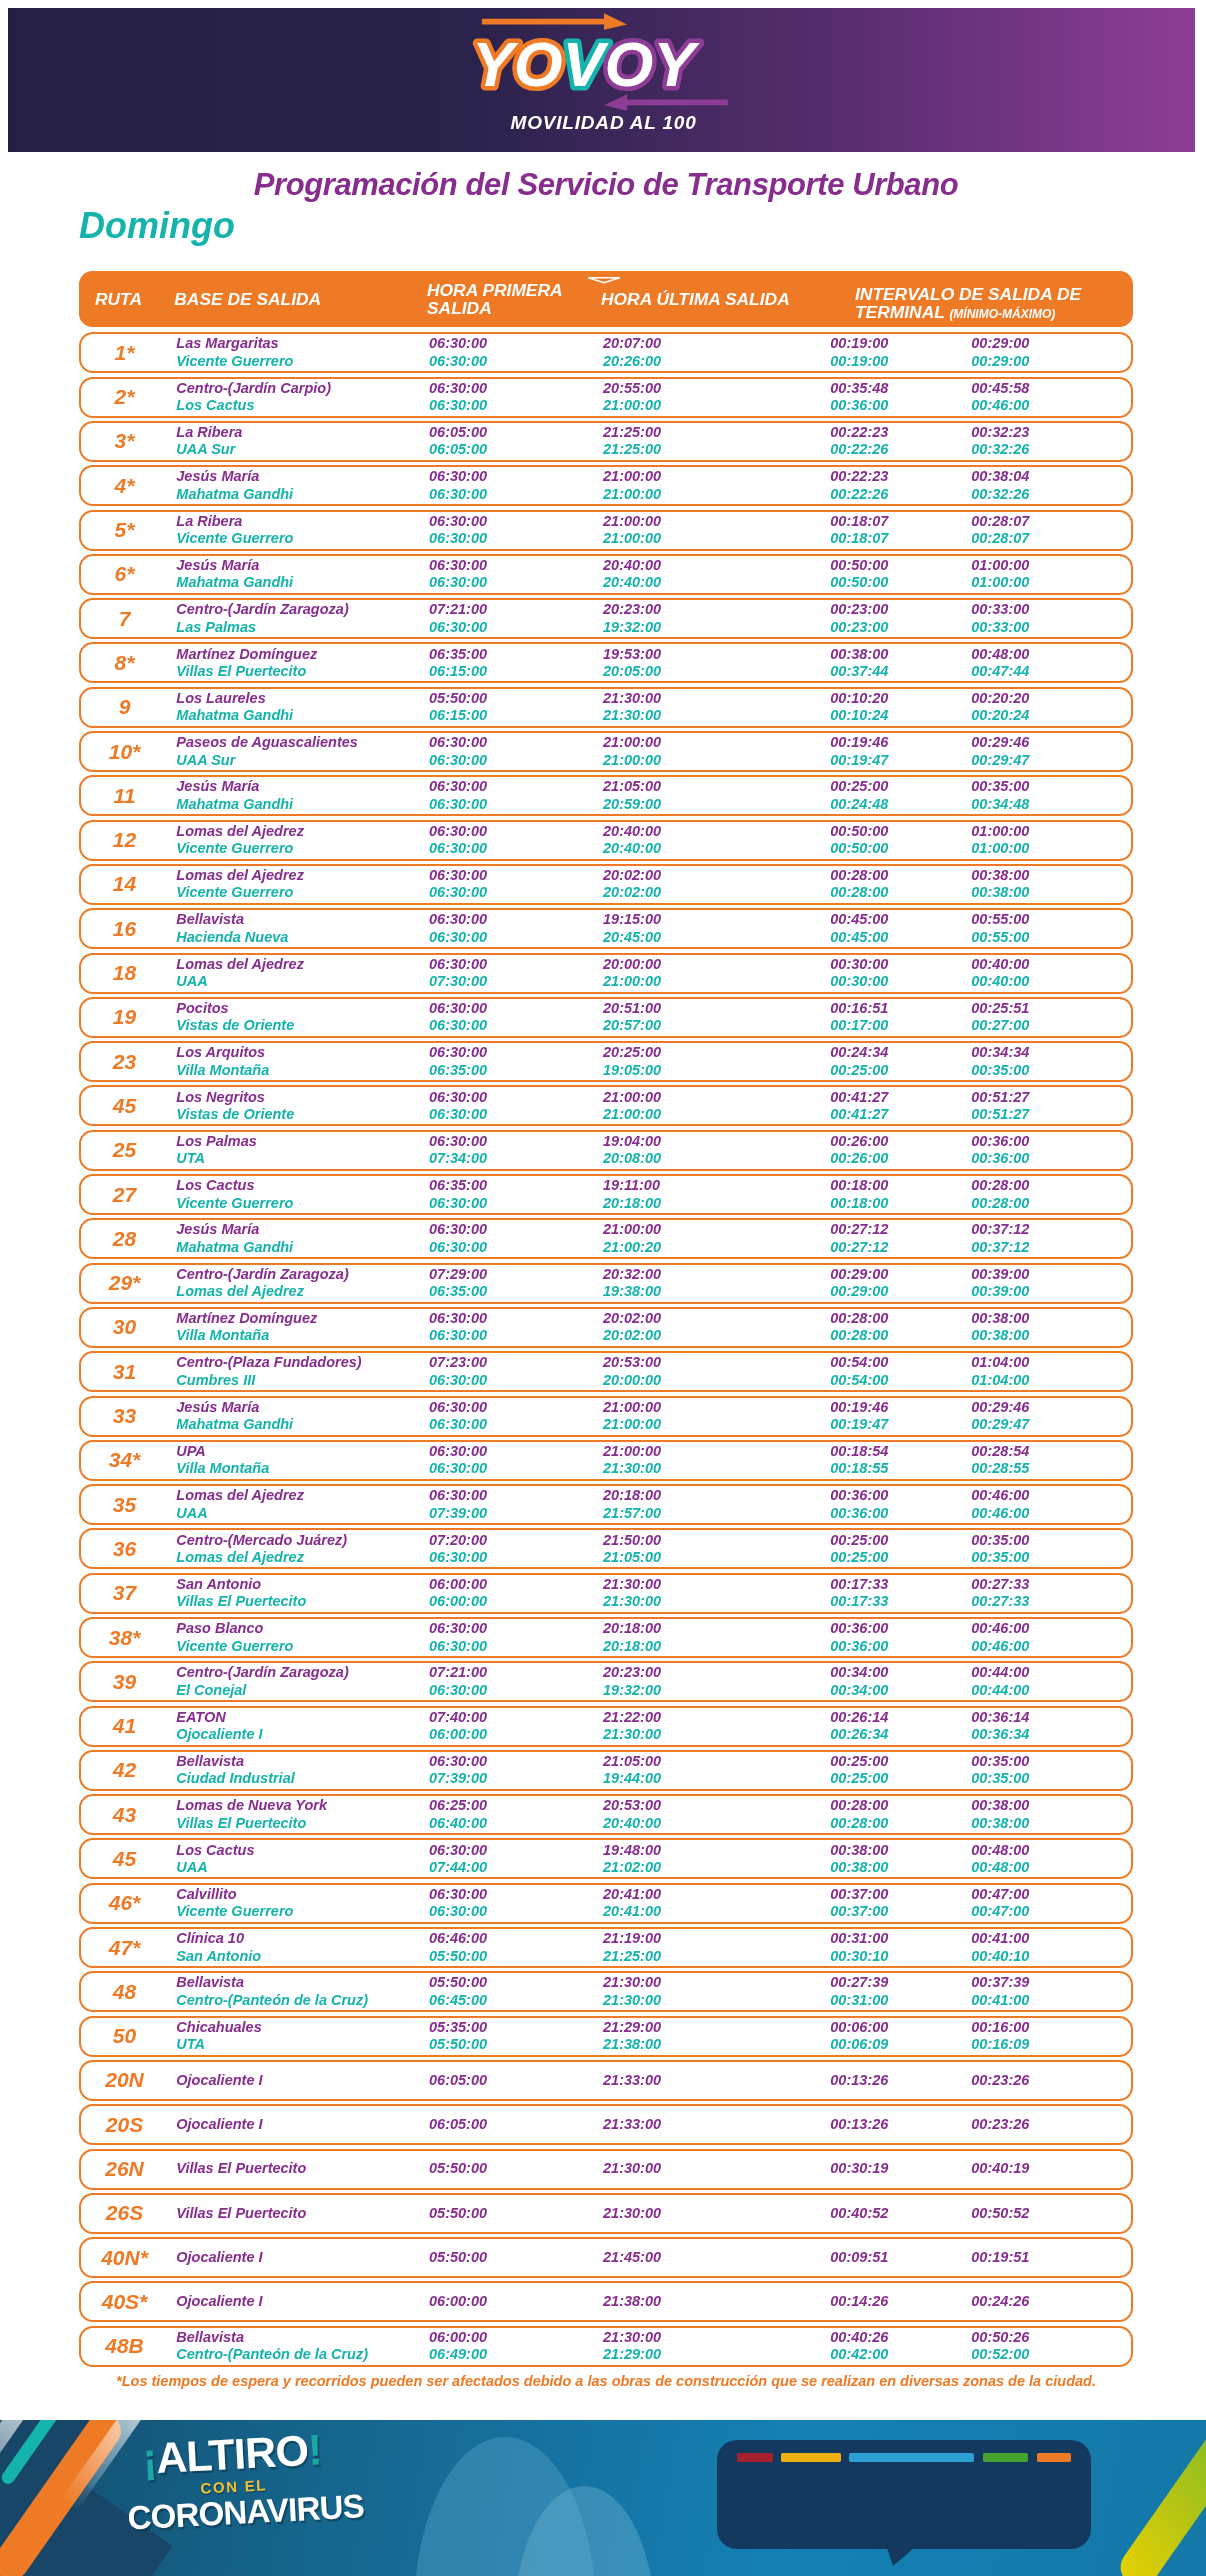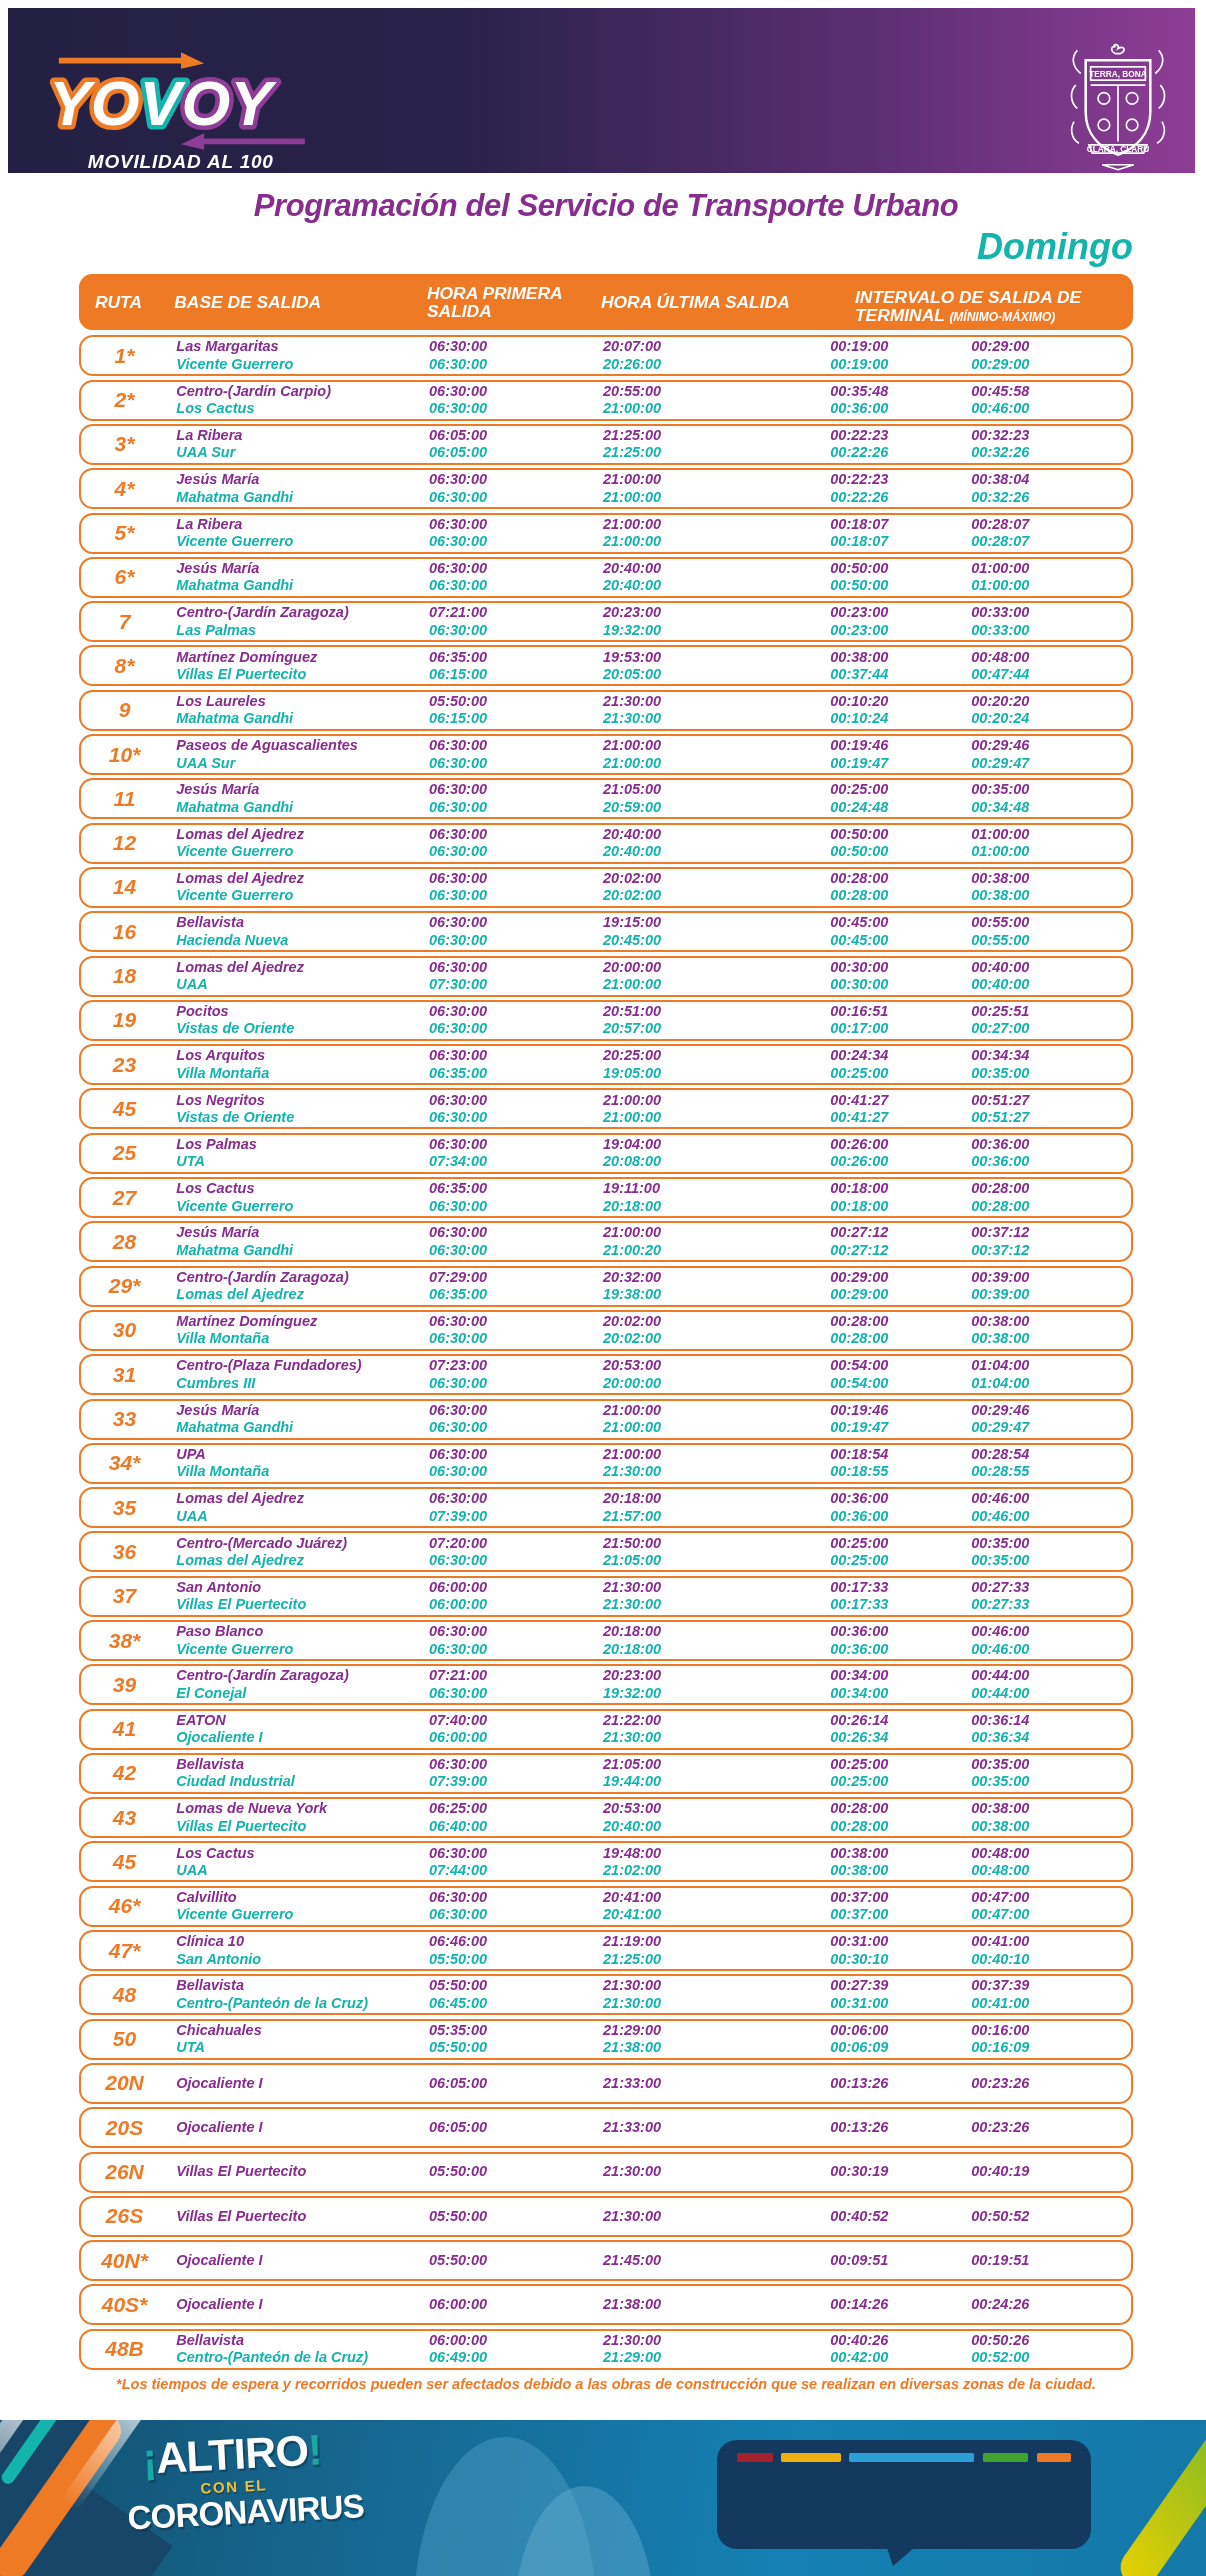--- a/index.html
+++ b/index.html
@@ -12,40 +12,41 @@
     --bubble-navy:#14395E;
     --camp-yellow:#F2C230;
   }
   *{box-sizing:border-box;margin:0;padding:0;}
   html,body{background:#fff;}
   body{font-family:"Liberation Sans",sans-serif;width:1207px;}
   .page{position:relative;width:1207px;height:2576px;overflow:hidden;background:#fff;}
 
   
   .hdr{
-    margin:8.3px 11.6px 0 8.3px;height:165px;
+    margin:8.3px 11.6px 0 8.3px;height:144px;
     background:linear-gradient(90deg,#242043 0%,#29224a 38%,#5a2e71 72%,#8E3D96 100%);
-    display:flex;align-items:flex-end;justify-content:space-between;
+    display:flex;align-items:center;justify-content:space-between;
     padding:0 28px 0 31.5px;
+    flex-direction:column;
   }
   .logo-block{position:relative;margin-top:1.7px;}
   .tagline{color:#fff;font-weight:bold;font-style:italic;font-size:19px;letter-spacing:0.8px;margin:-5px 0 0 48px;}
   .agency{display:flex;align-items:center;gap:22px;color:#fff;margin-top:21px;}
   .agency-text{display:flex;flex-direction:column;}
   .agency-acronym{font-size:31.5px;font-weight:bold;line-height:33px;letter-spacing:0.8px;}
   .agency-line{font-size:15.7px;font-weight:bold;line-height:18px;letter-spacing:0.4px;}
   .agency-divider{width:189px;border-top:4.1px dashed #fff;margin:8.3px 0 6.6px 0;}
   .brand{font-size:30px;color:#fff;white-space:nowrap;}
   .brand .b{font-weight:bold;}
   .brand .l{font-weight:normal;margin:0 5.8px;}
 
   
   main{width:1054px;margin:0 auto 0 79px;padding-top:13.3px;}
   .title1{color:var(--purple);font-size:31px;font-weight:bold;font-style:italic;text-align:center;letter-spacing:-0.4px;line-height:38px;}
-  .title2{color:var(--teal);font-size:36px;font-weight:bold;font-style:italic;text-align:right;line-height:43px;margin-bottom:6px;}
+  .title2{color:var(--teal);font-size:36px;font-weight:bold;font-style:italic;text-align:left;line-height:43px;margin-bottom:24px;}
 
   
   .thead{
     display:grid;grid-template-columns:87px 261px 174px 224px 1fr;
     background:var(--orange);border-radius:13.3px;height:56px;align-items:center;
     color:#fff;font-weight:bold;font-style:italic;font-size:17.4px;line-height:18px;margin-bottom:5.8px;
   }
   .thead .h1c{padding-left:16px;}
   .thead .h2c{padding-left:8.3px;}
   .thead .h5c{padding-left:30px;margin-top:11px;}

